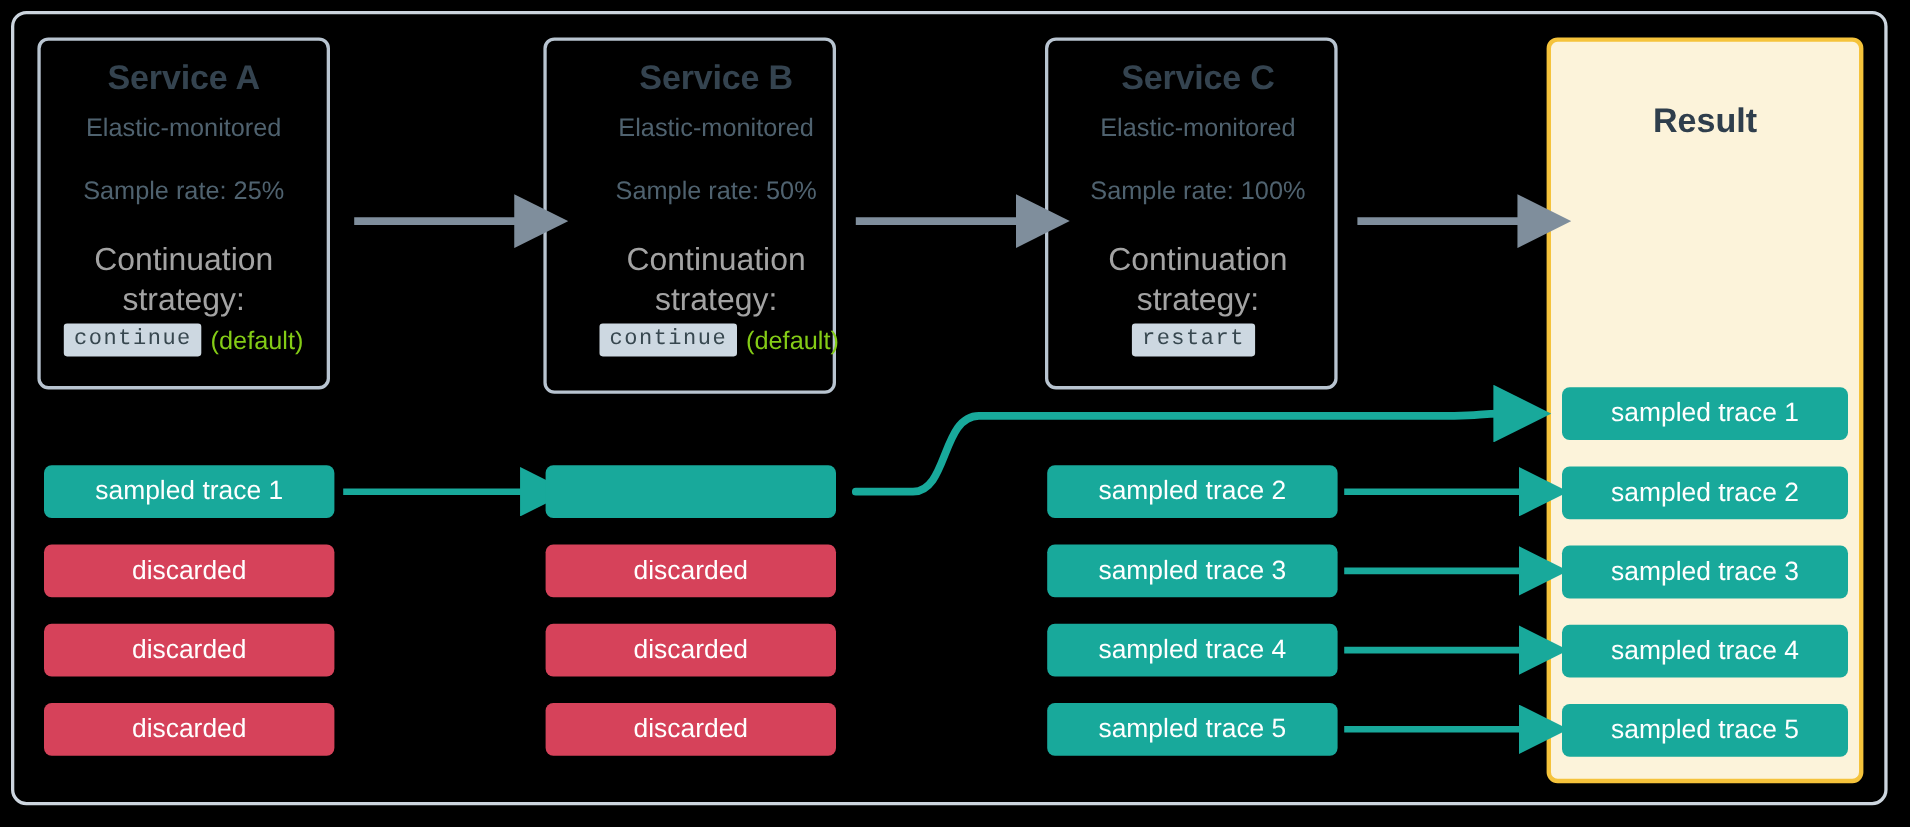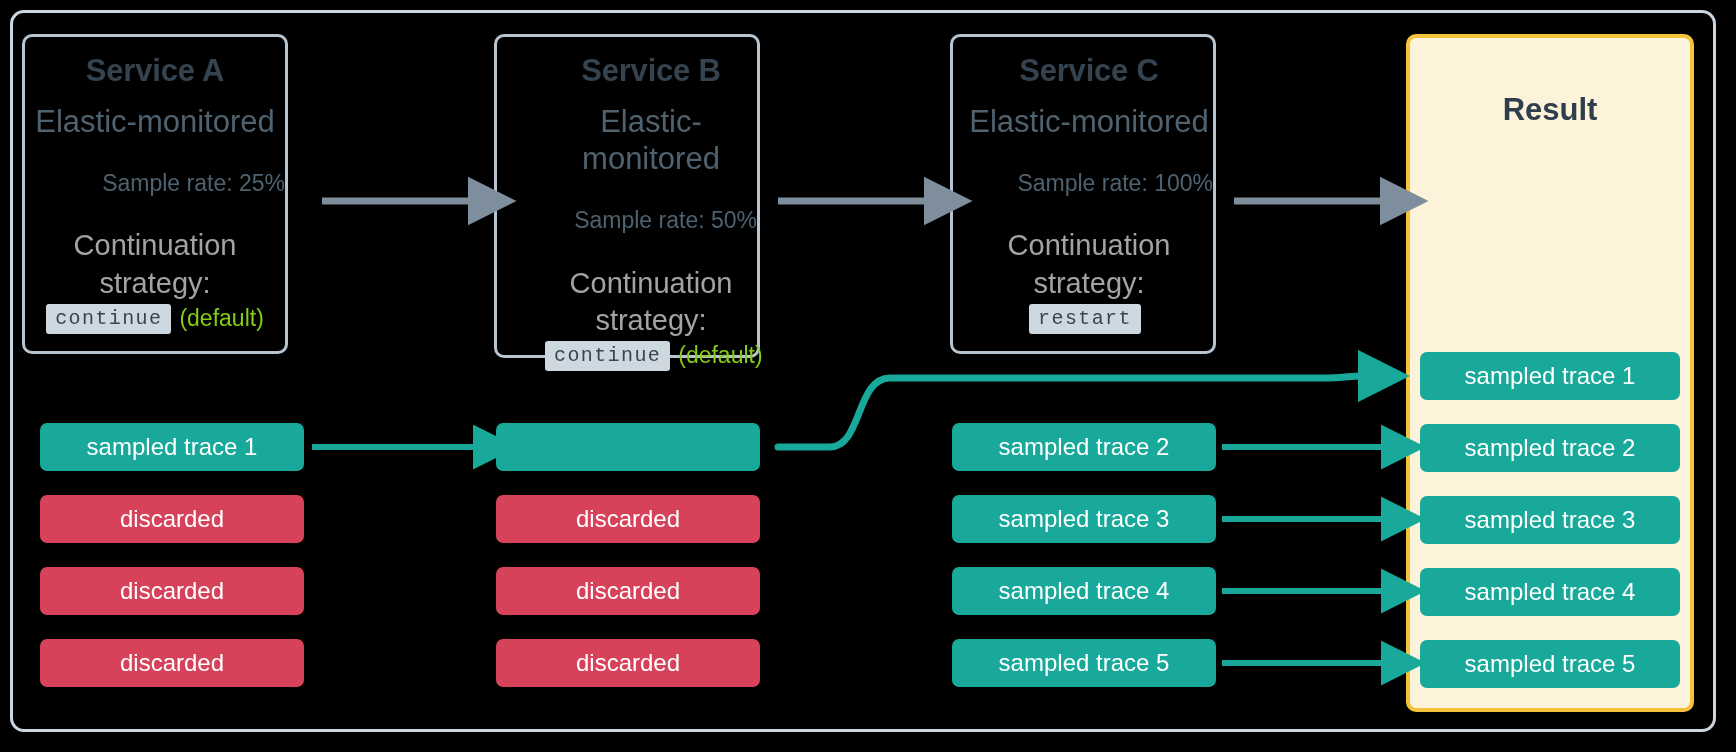--- a/index.html
+++ b/index.html
@@ -46,32 +46,31 @@
   .service-title {
     font-size: 31px;
     font-weight: bold;
     color: #34434f;
     letter-spacing: -0.2px;
     line-height: 1.15;
     margin-bottom: 14px;
   }
 
   .service-sub {
-    font-size: 31px;
+    font-size: 23px;
     color: #4f626f;
     line-height: 1.2;
     margin-bottom: 30px;
   }
 
   .service-rate {
     font-size: 23px;
     color: #4f626f;
     line-height: 1.2;
     margin-bottom: 30px;
-    text-align: right;
   }
 
   .service-strategy-label {
     font-size: 29px;
     color: #a3a3a3;
     line-height: 1.28;
   }
 
   .strategy-row {
     margin-top: 2px;
@@ -142,21 +141,21 @@
     pointer-events: none;
   }
 </style>
 </head>
 <body>
 
 <div id="stage">
 
   <div id="outer-frame"></div>
 
-  <div class="service-card" id="card-a" style="left:22px; top:34px; width:266px; height:320px;">
+  <div class="service-card" id="card-a" style="left:34px; top:34px; width:266px; height:320px;">
     <div class="service-title">Service A</div>
     <div class="service-sub">Elastic-monitored</div>
     <div class="service-rate">Sample rate: 25%</div>
     <div class="service-strategy-label">Continuation</div>
     <div class="service-strategy-label">strategy:</div>
     <div class="strategy-row">
       <span class="code-badge">continue</span><span class="default-note">(default)</span>
     </div>
   </div>
 

